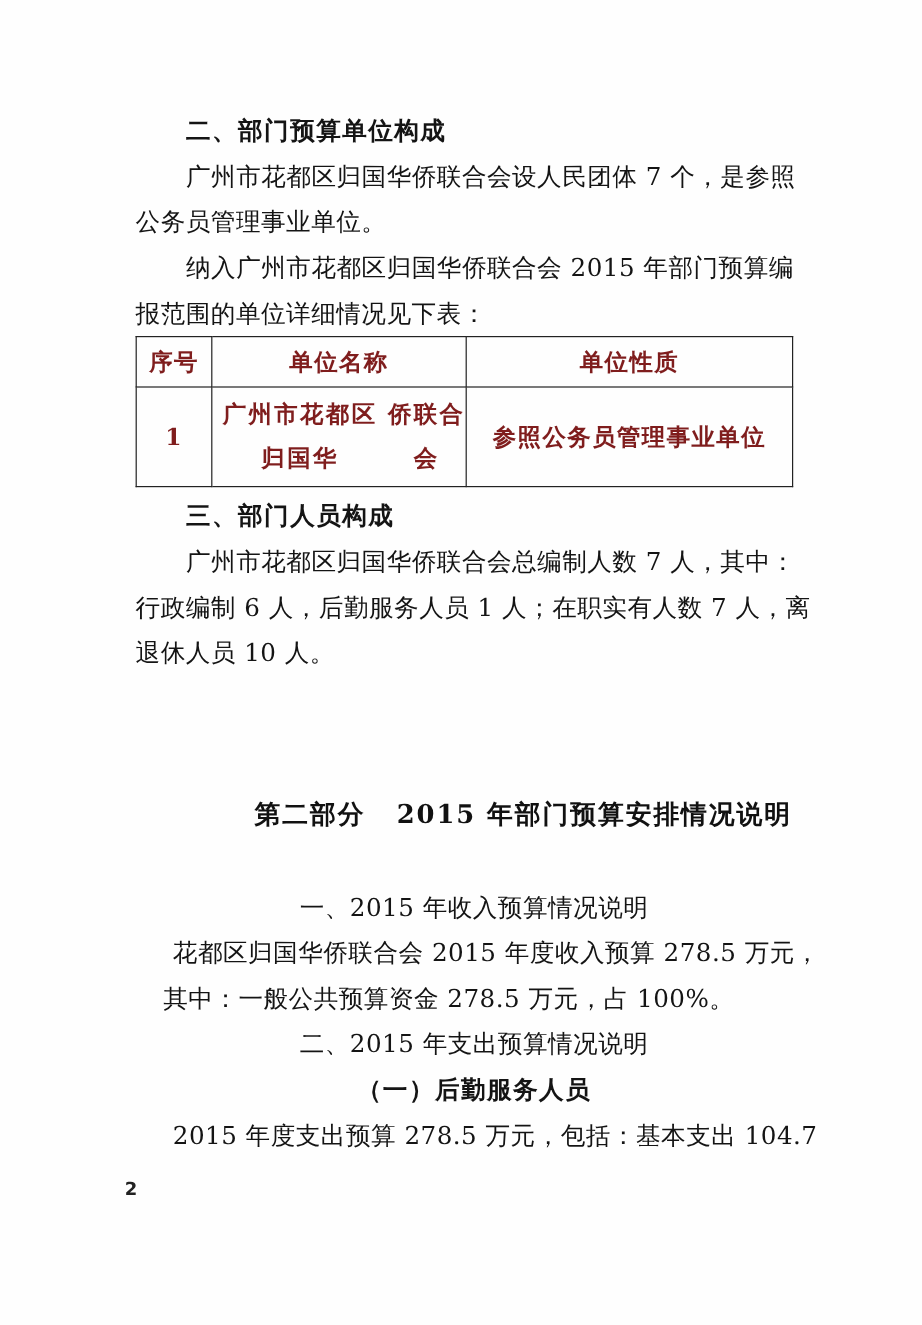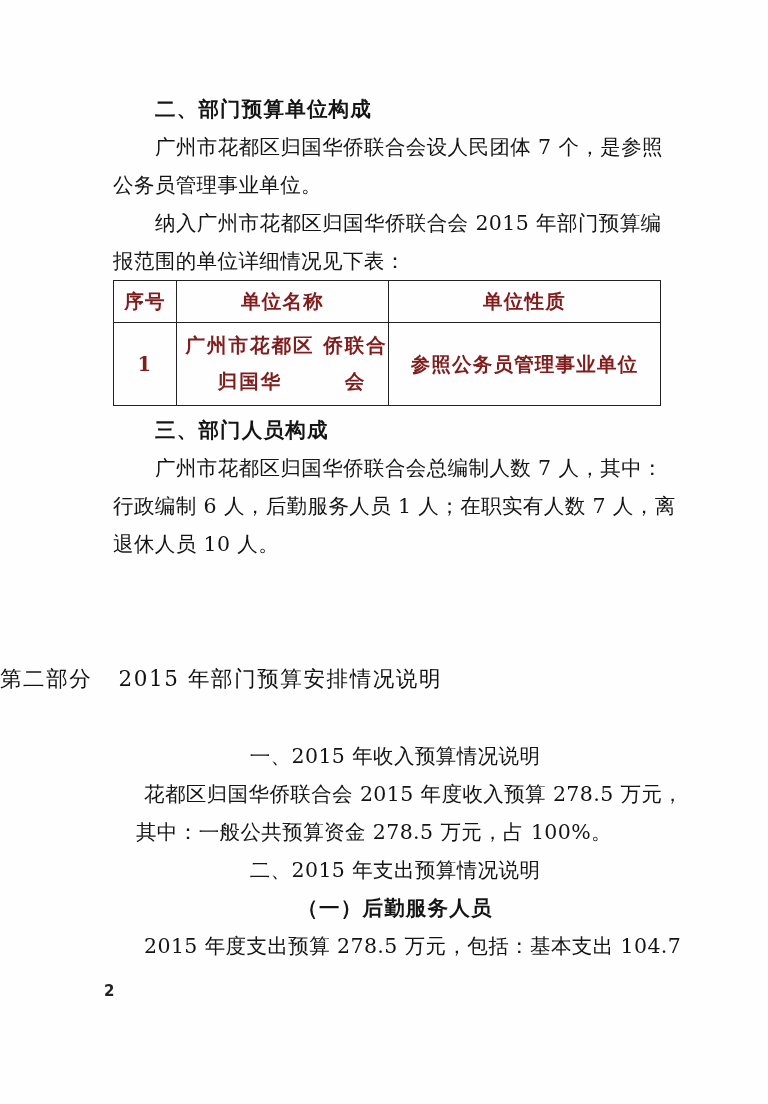--- a/index.html
+++ b/index.html
@@ -85,23 +85,23 @@
     height: 82px;
   }
   .cell-stack span { display: block; letter-spacing: 2px; }
 
   
   .part-heading {
     position: absolute;
     left: 0;
     top: 664px;
     width: 660px;
-    text-align: left;
+    text-align: right;
     font-size: 21.5px;
-    font-weight: normal;
+    font-weight: bold;
     letter-spacing: 1.6px;
     color: #111;
   }
   .part-heading .gap { display: inline-block; width: 26px; }
 
   
   .lower-block {
     position: absolute;
     left: 102px;
     top: 737px;

